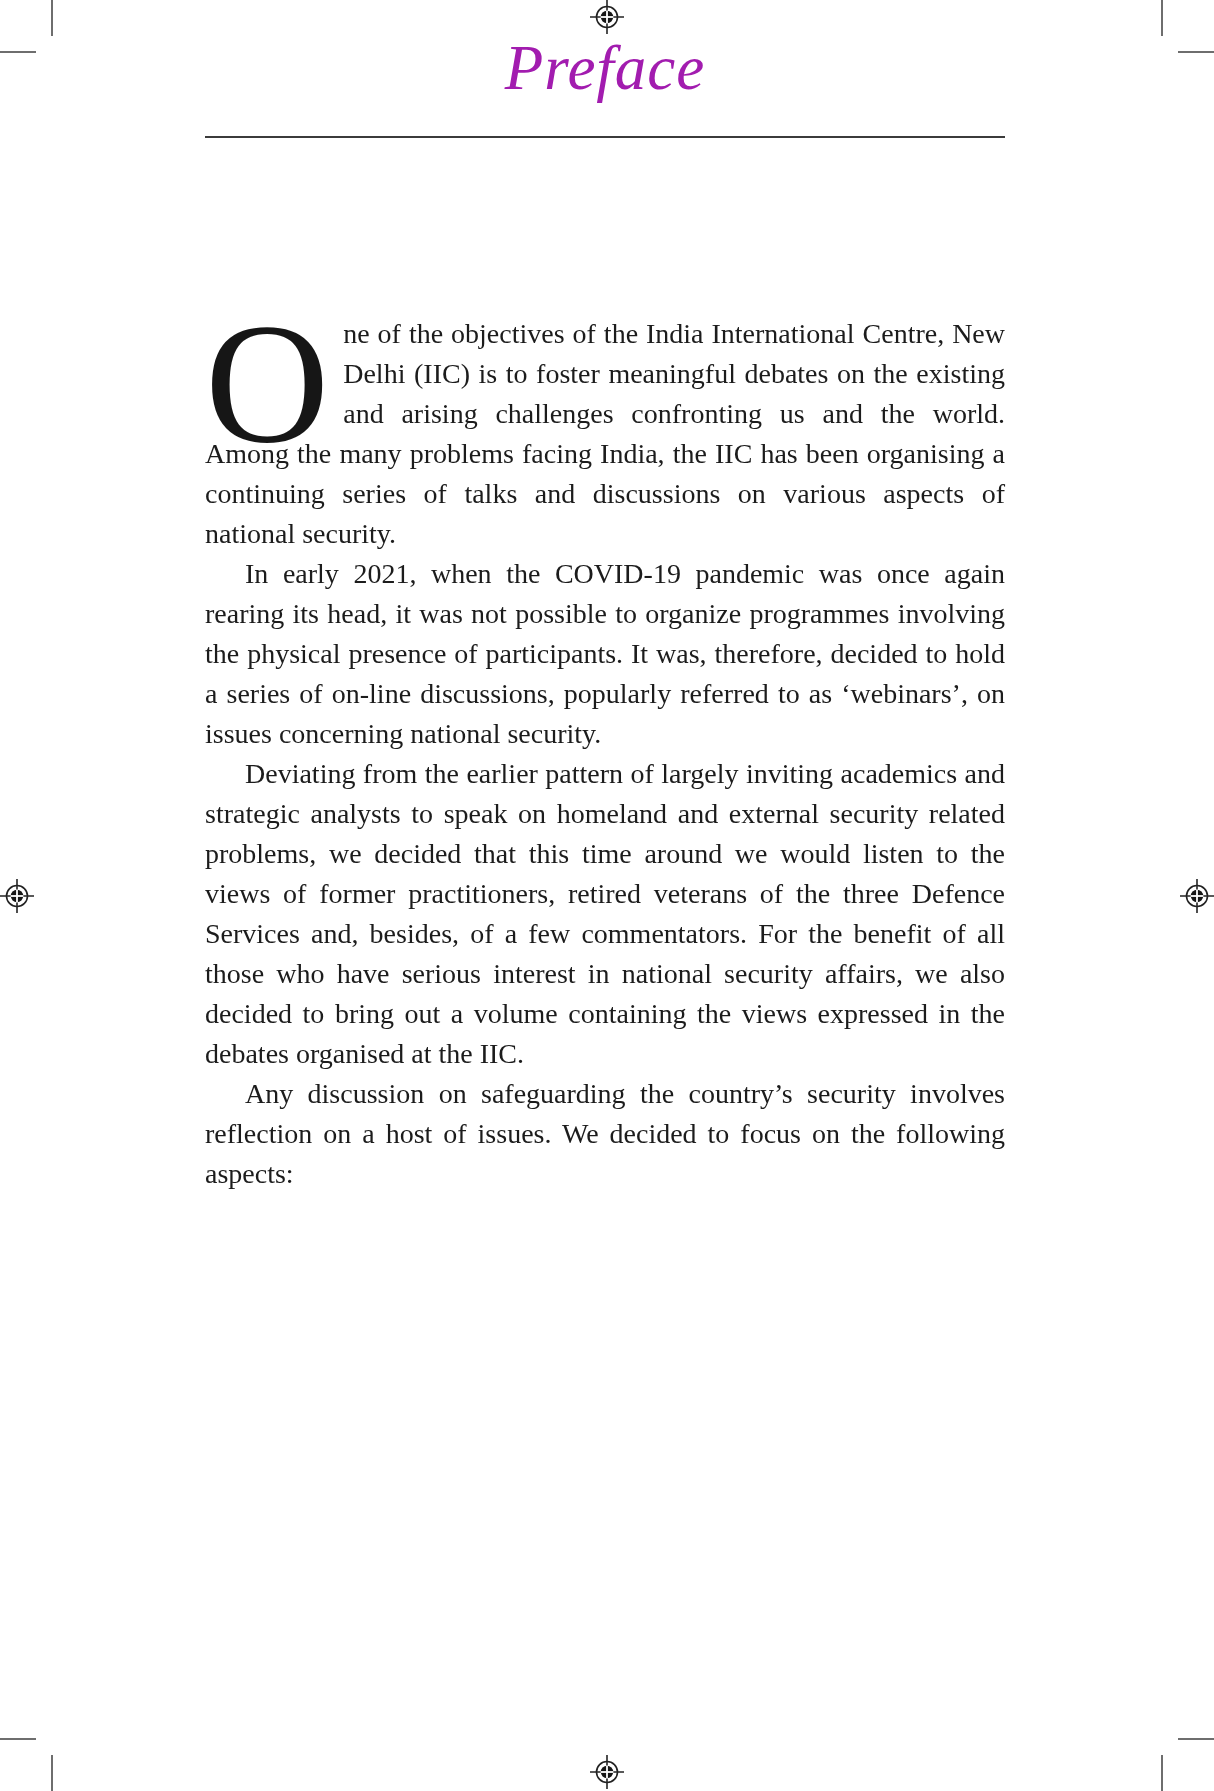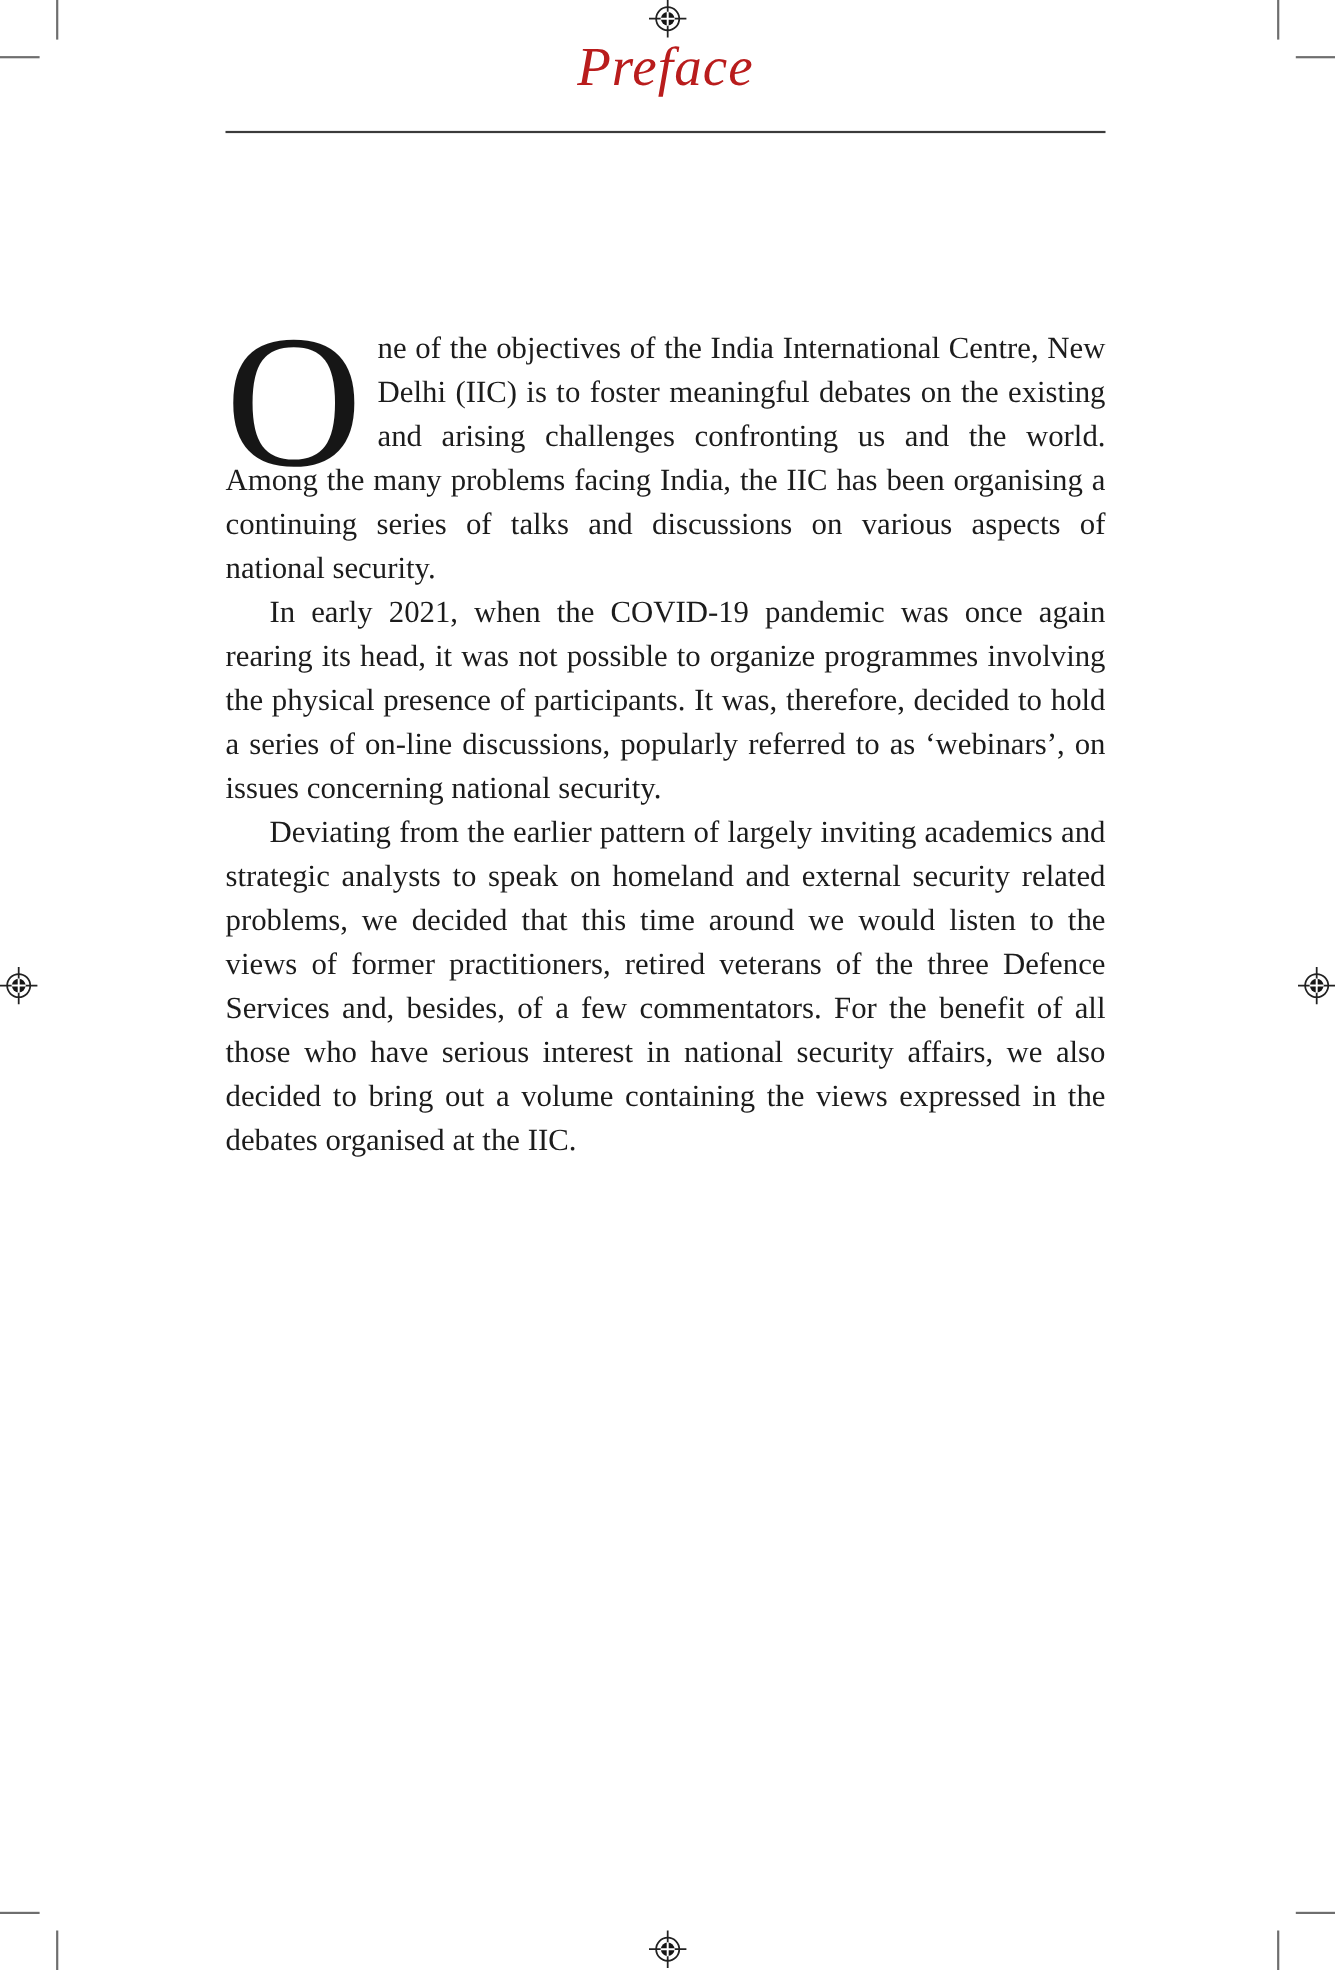--- a/index.html
+++ b/index.html
@@ -29,25 +29,25 @@
 
   
   .content {
     position: absolute;
     left: 205px;
     top: 0;
     width: 800px;
   }
   .title {
     font-style: italic;
-    font-size: 50px;
+    font-size: 63px;
     line-height: 52px;
     letter-spacing: 1px;
     text-align: center;
-    color: #b91c1c;
+    color: #a21caf;
     font-weight: normal;
   }
   .title-rule {
     margin-top: 33px;
     width: 800px;
     height: 2px;
     background: #3b3b3b;
   }
   .body-text {
     margin-top: 176px;
@@ -131,15 +131,16 @@
   <div class="title-rule"></div>
 
   <div class="body-text">
 
     <p><span class="dropcap">O</span><span>ne of the objectives of the India International Centre, New Delhi (IIC) is to foster meaningful debates on the existing and arising challenges confronting us and the world. Among the many problems facing India, the IIC has been organising a continuing series of talks and discussions on various aspects of national security.</span></p>
 
     <p class="indented"><span>In early 2021, when the COVID-19 pandemic was once again rearing its head, it was not possible to organize programmes involving the physical presence of participants. It was, therefore, decided to hold a series of on-line discussions, popularly referred to as ‘webinars’, on issues concerning national security.</span></p>
 
     <p class="indented"><span>Deviating from the earlier pattern of largely inviting academics and strategic analysts to speak on homeland and external security related problems, we decided that this time around we would listen to the views of former practitioners, retired veterans of the three Defence Services and, besides, of a few commentators. For the benefit of all those who have serious interest in national security affairs, we also decided to bring out a volume containing the views expressed in the debates organised at the IIC.</span></p>
 
+    <p class="indented"><span>Any discussion on safeguarding the country’s security involves reflection on a host of issues. We decided to focus on the following aspects:</span></p>
 
   </div>
 </div>
 
 </body></html>

